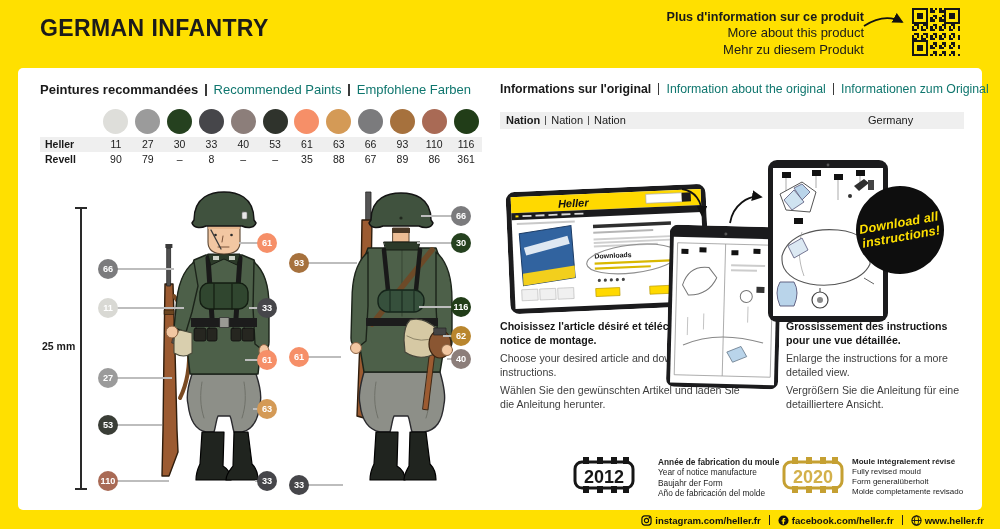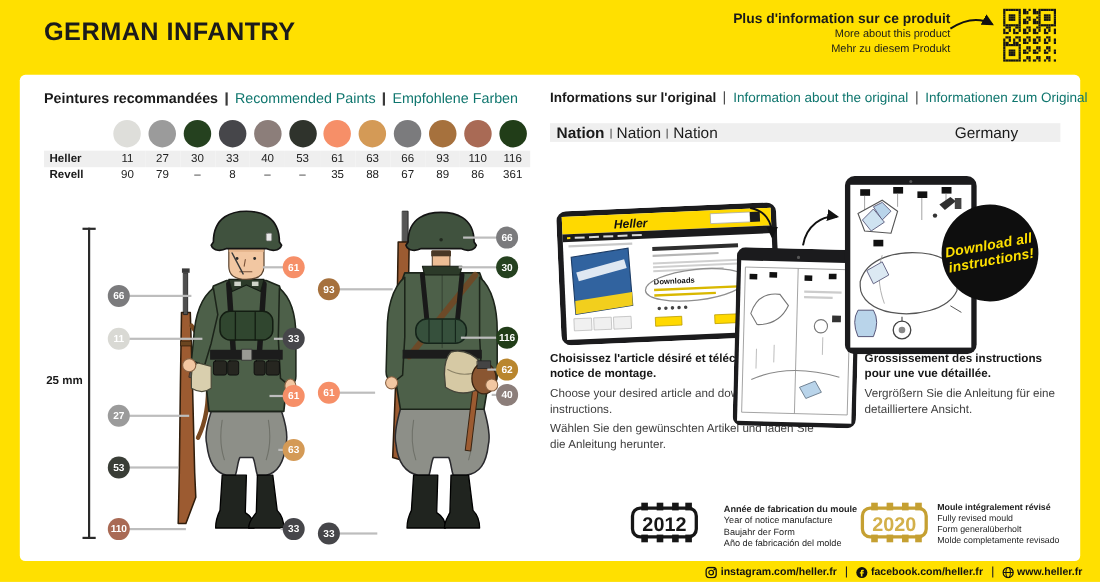--- a/index.html
+++ b/index.html
@@ -2,21 +2,21 @@
 <html><head>
 <meta charset="utf-8">
 <style>
   html,body{margin:0;padding:0;background:#e8e8e8;}
   .sheet{position:relative;width:1000px;height:529px;background:#FFE000;overflow:hidden;
          font-family:"Liberation Sans",sans-serif;color:#1a1a1a;}
   
   .title{position:absolute;left:40px;top:15px;font-size:23px;font-weight:bold;letter-spacing:.4px;color:#1b1b1b;margin:0;}
   .more-info{position:absolute;top:9px;right:136px;text-align:right;line-height:1.3;}
   .more-info .fr{font-weight:bold;font-size:12.6px;}
-  .more-info .en,.more-info .de{font-size:10px;}
+  .more-info .en,.more-info .de{font-size:13px;}
   .qr-arrow{position:absolute;top:13px;right:92px;}
   .qr{position:absolute;top:8px;right:40px;width:48px;height:48px;display:grid;
       grid-template-columns:repeat(21,1fr);grid-template-rows:repeat(21,1fr);}
   .qr i{display:block;}
   .qr i.on{background:#151515;}
   
   .panel{position:absolute;left:18px;top:68px;width:964px;height:442px;background:#fff;border-radius:5px;}
   .sec-head{position:absolute;top:14px;font-size:13px;white-space:nowrap;}
   .sec-head b{font-weight:bold;}
   .sec-head span{color:#0f766e;}
@@ -35,21 +35,21 @@
   .measure:before{top:0;} .measure:after{bottom:0;}
   .measure-label{position:absolute;left:24px;top:272px;font-size:10.5px;font-weight:bold;}
   .fig{position:absolute;}
   .co{position:absolute;z-index:3;}
   .co .lead{position:absolute;top:-0.75px;height:1.6px;background:#bdbdbd;z-index:1;}
   .co.l .lead{left:6px;} .co.r .lead{right:6px;}
   .co b{position:relative;z-index:2;display:block;width:20px;height:20px;margin:-10px 0 0 -10px;border-radius:50%;
         color:#fff;font-size:9.2px;font-weight:bold;text-align:center;line-height:20px;}
   
   .nation-row{position:absolute;left:482px;top:44px;width:464px;height:17px;background:#efefef;
-              font-size:14px;line-height:17px;padding:0;}
+              font-size:11px;line-height:17px;padding:0;}
   .nation-row .labels{padding-left:6px;}
   .nation-row b{font-weight:bold;}
   .nation-row .nsep{display:inline-block;width:1px;height:9px;background:#555;margin:0 5px;vertical-align:-1px;}
   .nation-value{position:absolute;left:368px;top:0;}
   .tablet{position:absolute;}
   .t1{left:490px;top:120px;transform:rotate(-2.5deg);z-index:1;}
   .t2{left:650px;top:158px;transform:rotate(1.5deg);z-index:2;}
   .t3{left:750px;top:92px;z-index:4;}
   .arrows{position:absolute;left:655px;top:113px;z-index:5;}
   .badge{position:absolute;left:838px;top:118px;width:88px;height:88px;border-radius:50%;background:#0e0e0e;
@@ -897,20 +897,21 @@
       <span>instructions!</span>
     </div>
 
     <div class="step s1">
       <p class="fr">Choisissez l'article désiré et téléchargez la notice de montage.</p>
       <p class="en">Choose your desired article and download the instructions.</p>
       <p class="de">Wählen Sie den gewünschten Artikel und laden Sie die Anleitung herunter.</p>
     </div>
     <div class="step s2">
       <p class="fr">Grossissement des instructions pour une vue détaillée.</p>
+      <p class="en">Enlarge the instructions for a more detailed view.</p>
       <p class="de">Vergrößern Sie die Anleitung für eine detailliertere Ansicht.</p>
     </div>
 
     <svg class="stamp" style="left:554px;top:386px" width="64" height="42" viewBox="0 0 64 42">
       <rect x="3" y="8" width="58" height="26" rx="7" fill="none" stroke="#161616" stroke-width="3"></rect>
       <rect x="11" y="3" width="6" height="7" fill="#161616"></rect>
         <rect x="25" y="3" width="6" height="7" fill="#161616"></rect>
       <rect x="39" y="3" width="6" height="7" fill="#161616"></rect>
         <rect x="51" y="3" width="6" height="7" fill="#161616"></rect>
       <rect x="11" y="32" width="6" height="7" fill="#161616"></rect>

